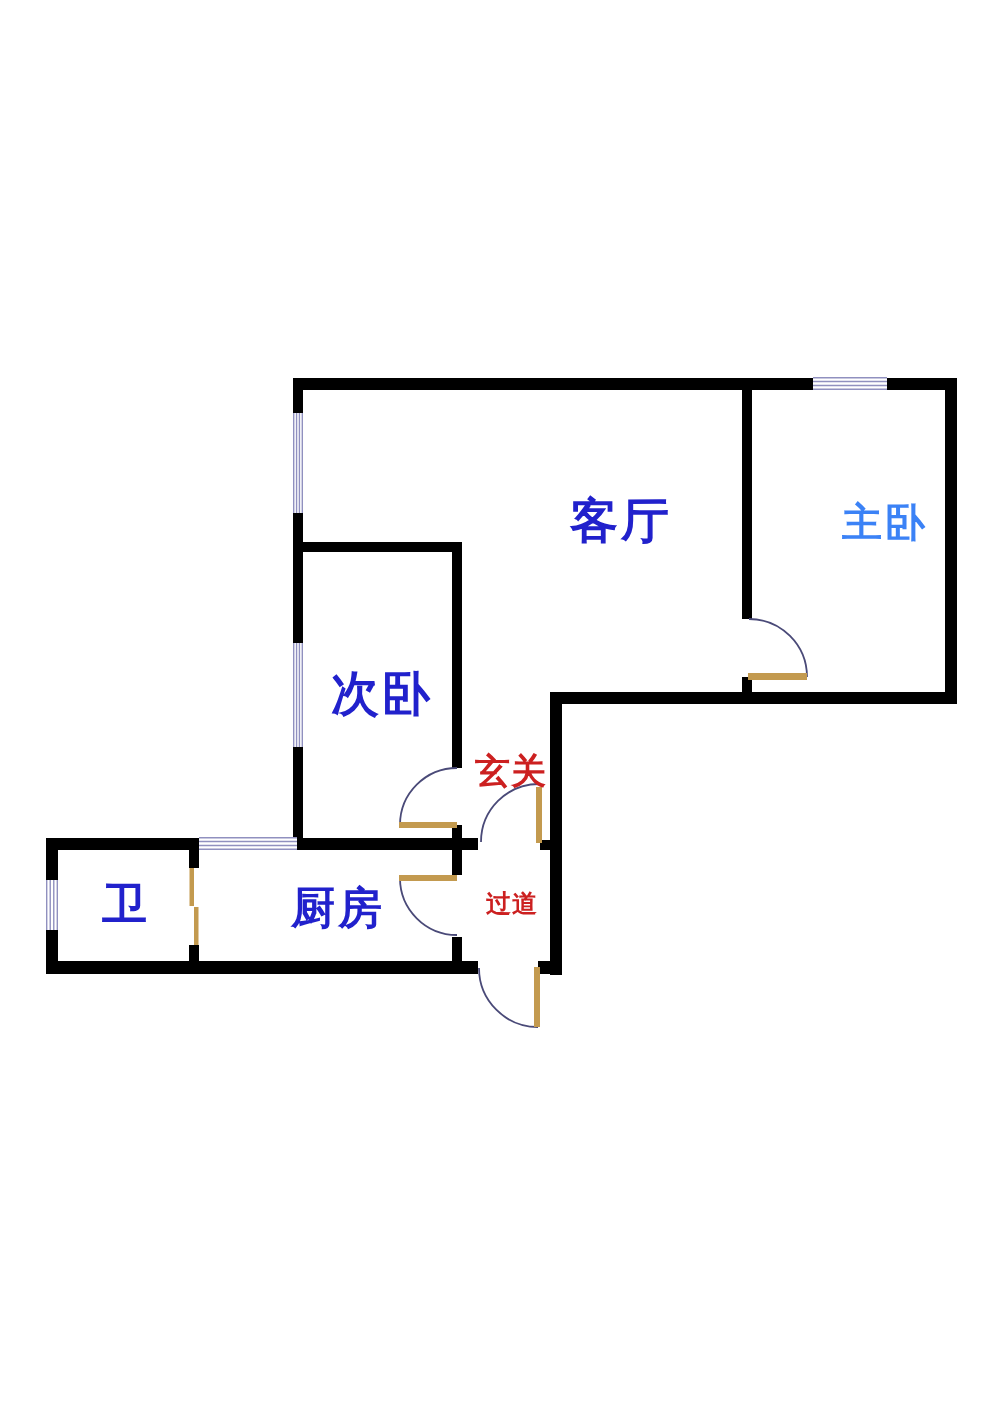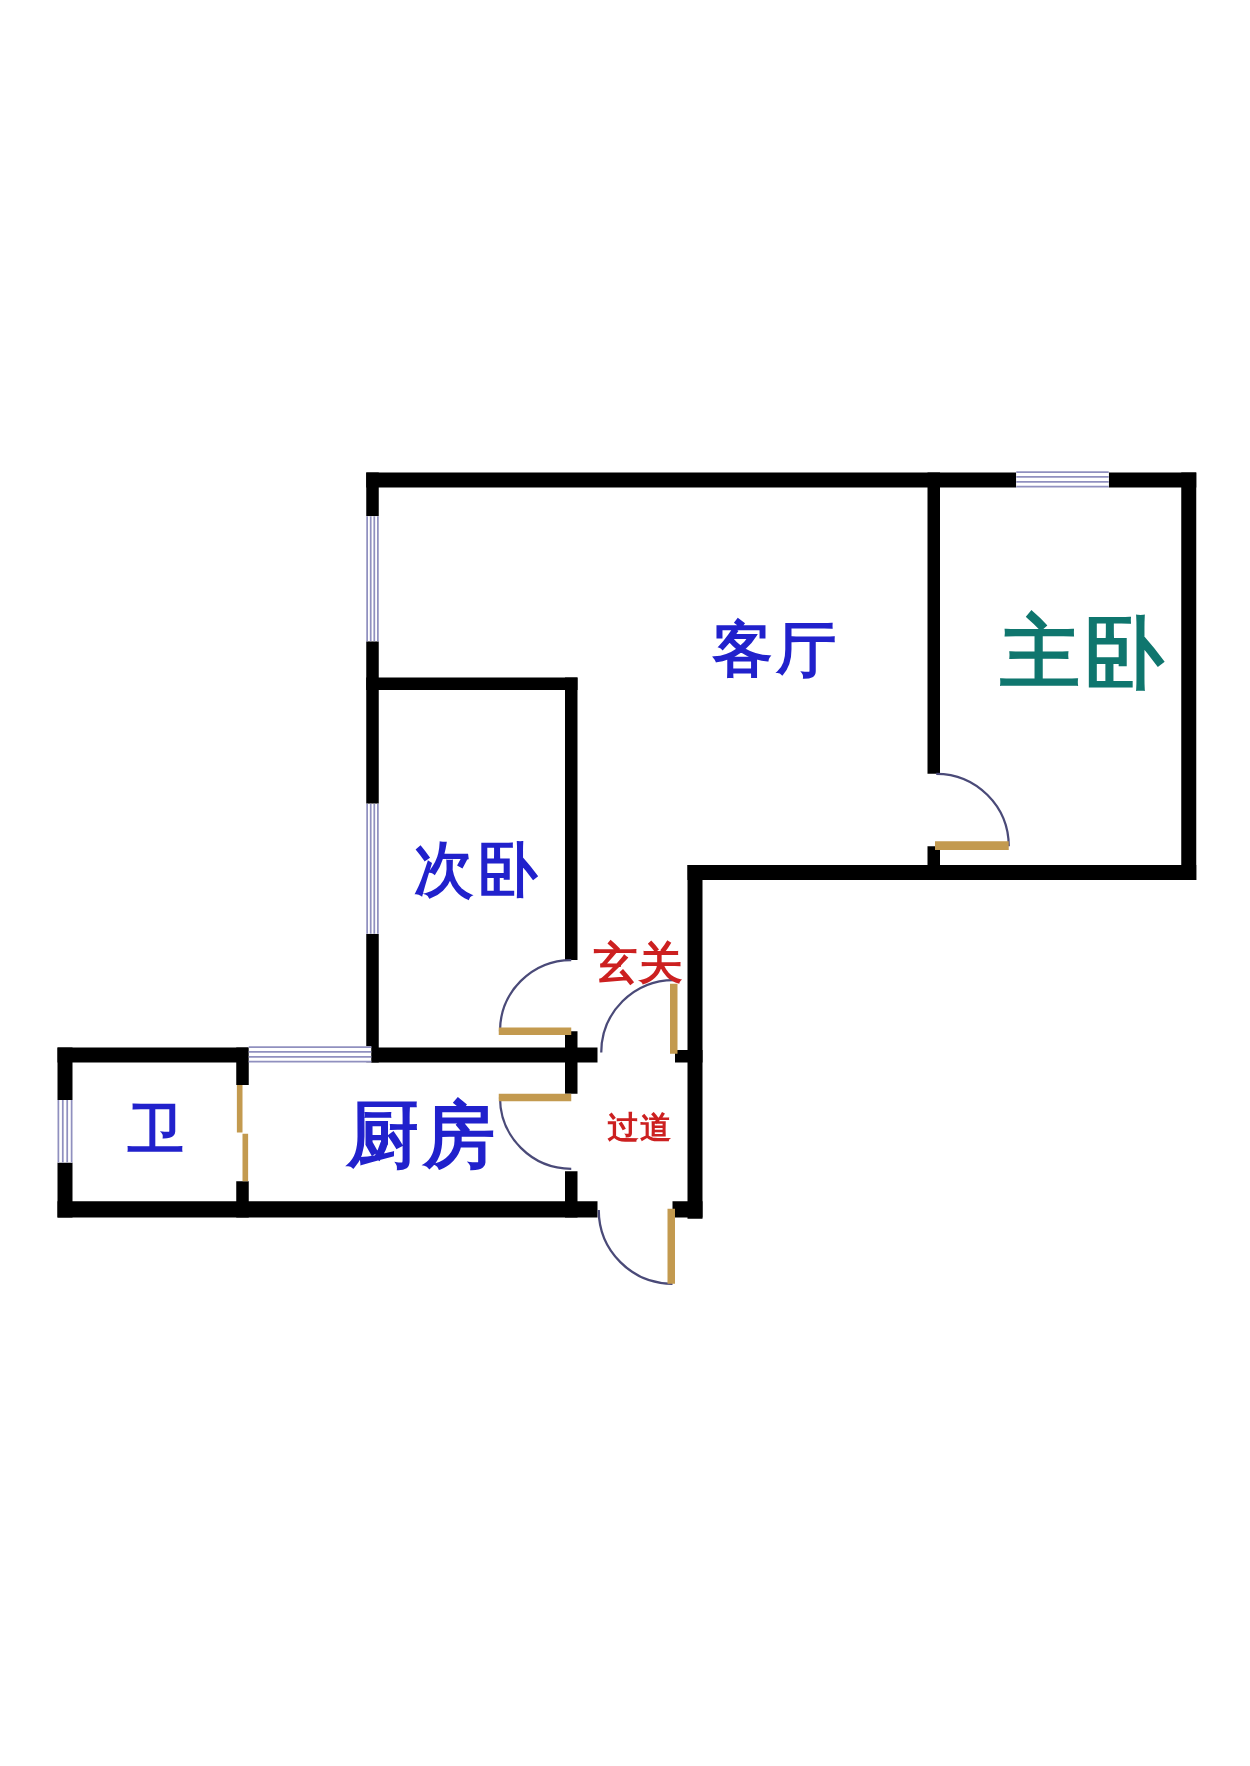--- a/index.html
+++ b/index.html
@@ -99,20 +99,20 @@
       <rect x="748" y="673" width="59" height="7" fill="#c39a4f"></rect>
       <rect x="399" y="822" width="58" height="6" fill="#c39a4f"></rect>
       <rect x="399" y="875" width="58" height="6" fill="#c39a4f"></rect>
       <rect x="536" y="787" width="6" height="56" fill="#c39a4f"></rect>
       <rect x="534" y="967" width="6" height="60" fill="#c39a4f"></rect>
       <rect x="189.5" y="868" width="4.5" height="38" fill="#c39a4f"></rect>
       <rect x="194" y="907" width="4.5" height="38" fill="#c39a4f"></rect>
     </svg>
   <div class="labels">
       <div class="label room" style="left: 621px; top: 521px; font-size: 48px; color: rgb(33, 33, 204);">客厅</div>
-      <div class="label room" style="left: 867px; top: 523px; font-size: 64px; color: #0f766e;">主卧</div>
-      <div class="label room" style="left: 382px; top: 697px; font-size: 48px; color: rgb(33, 33, 204);">次卧</div>
-      <div class="label room" style="left: 338px; top: 909px; font-size: 58px; color: rgb(33, 33, 204);">厨房</div>
+      <div class="label room" style="left: 885px; top: 523px; font-size: 40px; color: #3b82f6;">主卧</div>
+      <div class="label room" style="left: 382px; top: 697px; font-size: 48px; color: rgb(33, 33, 204); font-family: Liberation Mono, monospace;">次卧</div>
+      <div class="label room" style="left: 338px; top: 909px; font-size: 44px; color: rgb(33, 33, 204);">厨房</div>
       <div class="label room" style="left: 126px; top: 904px; font-size: 45px; color: rgb(33, 33, 204);">卫</div>
       <div class="label zone" style="left: 511px; top: 771px; font-size: 35px; color: rgb(204, 32, 32);">玄关</div>
       <div class="label zone" style="left: 512px; top: 903px; font-size: 25px; color: rgb(204, 32, 32);">过道</div>
     </div>
 </div>
 
 </body></html>

